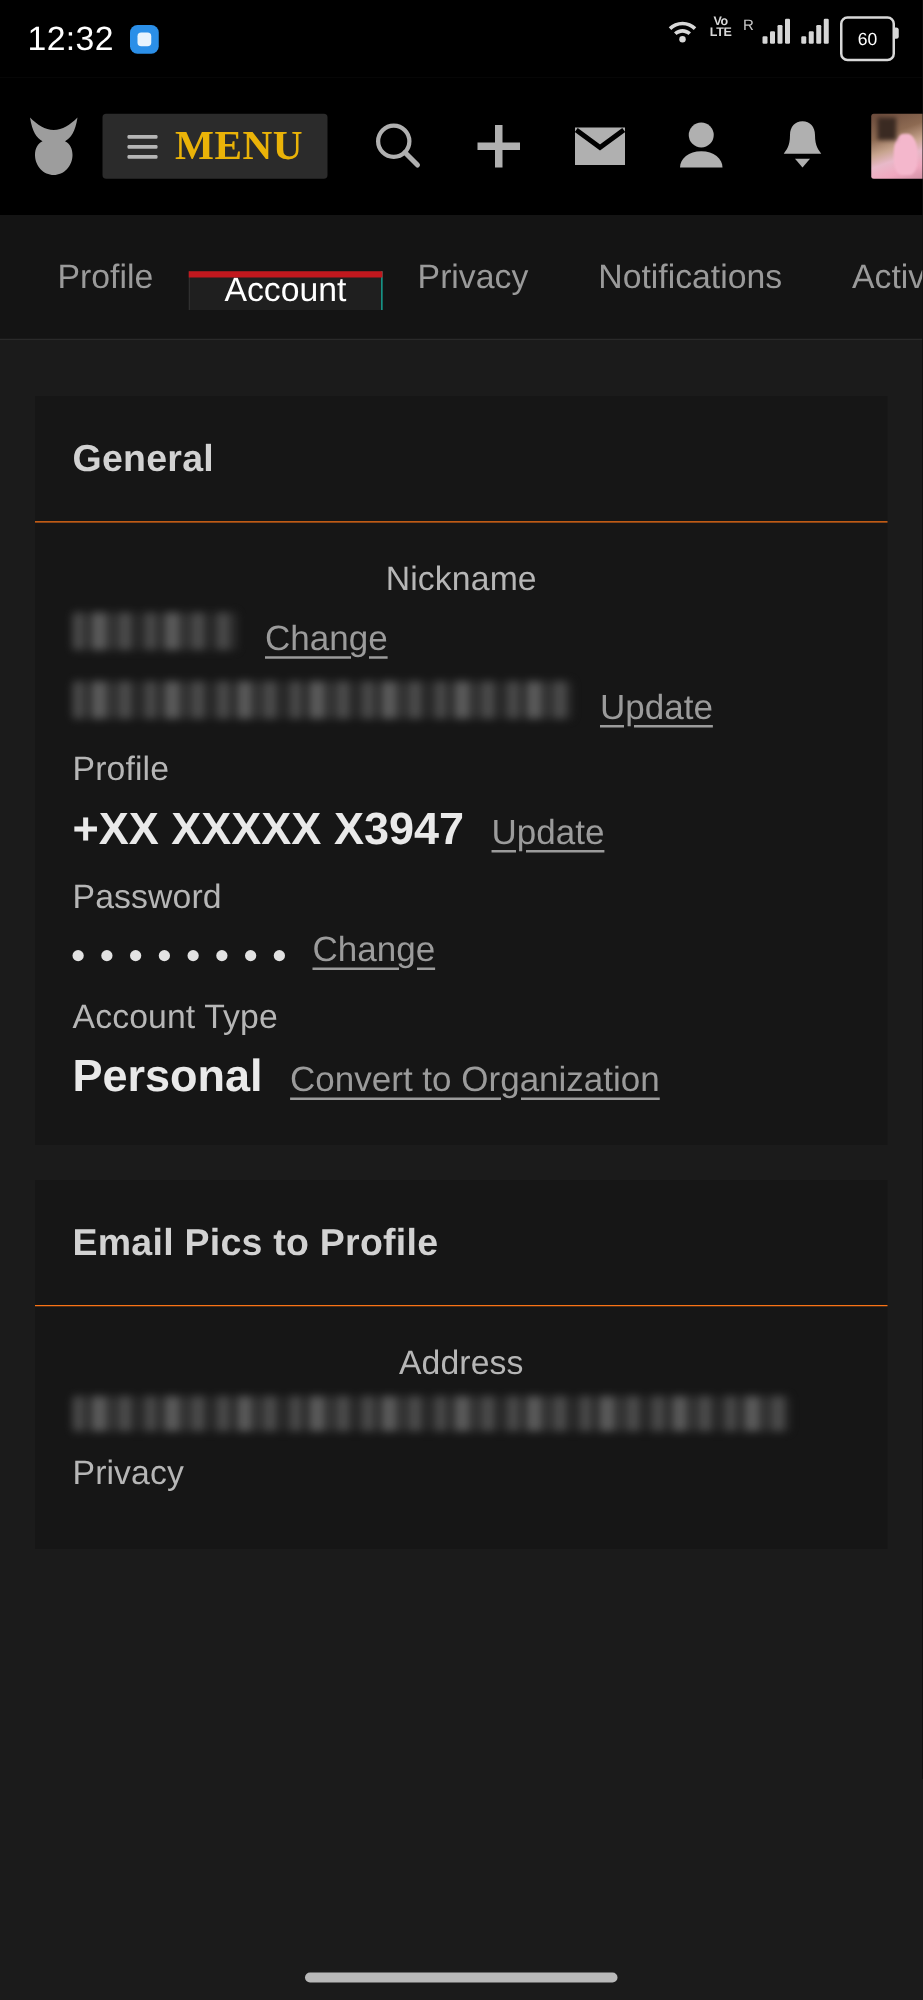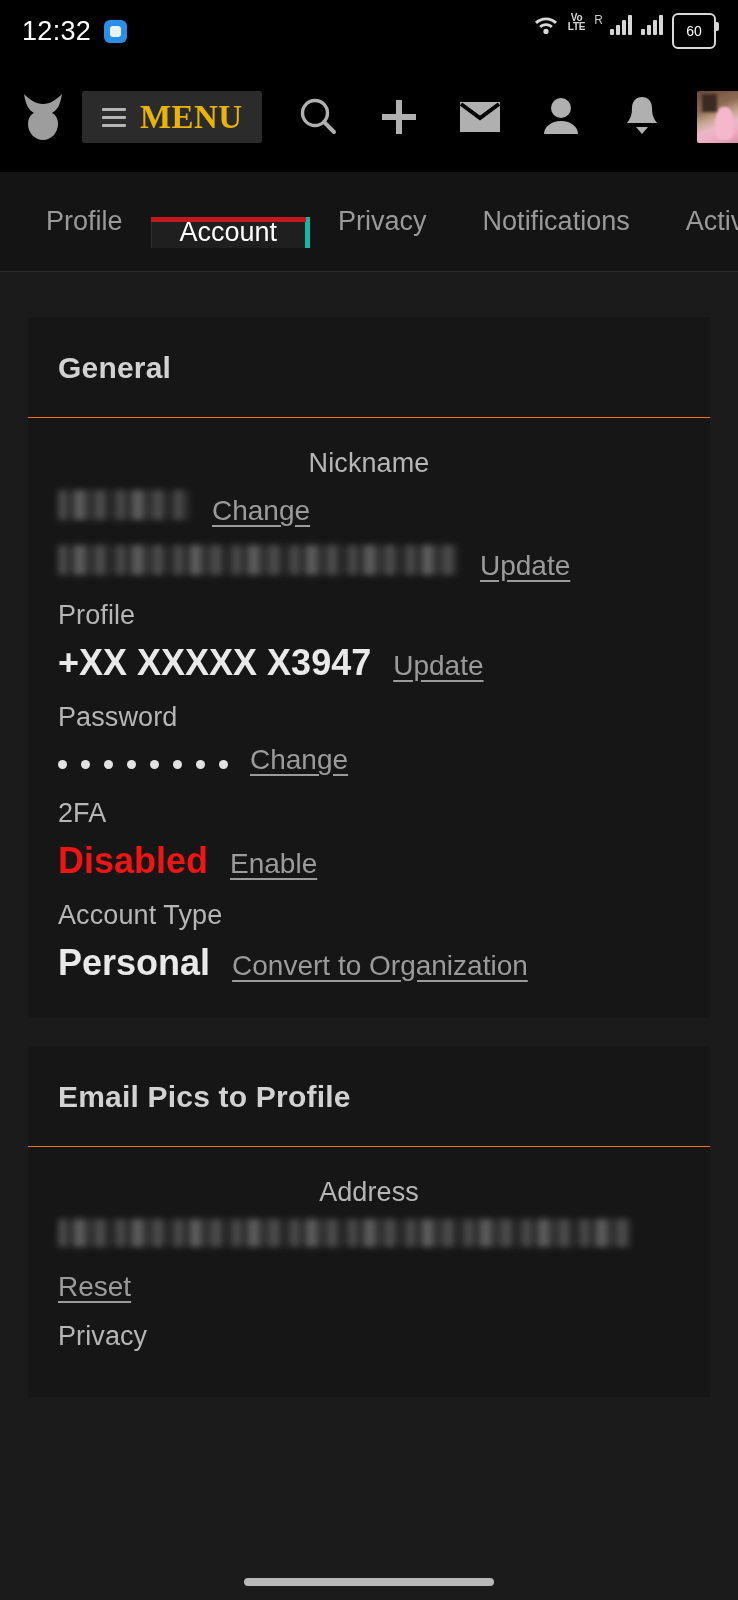--- a/index.html
+++ b/index.html
@@ -114,21 +114,21 @@
     overflow:hidden;
   }
   .tab {
     display:flex; align-items:center; justify-content:center;
     padding:0 28px; position:relative;
     color:#9a9a9a; font-size:27px; font-weight:400; white-space:nowrap;
   }
   .tab:first-child { padding-left:46px; }
   .tab.active {
     background:#1f1f1f; color:#ffffff;
-    border-left:1px solid #2f2f2f; border-right:5px solid #14b8a6;
+    border-left:1px solid #2f2f2f; border-right:1px solid #14b8a6;
     margin-top:21px;
   }
   .tab.active::before{
     content:""; position:absolute; left:-1px; right:-1px; top:0;
     height:5px; background:#c2181e;
   }
 
   
   #content { position:relative; padding:45px 28px 0 28px; }
 
@@ -336,27 +336,20 @@
                 <i></i>
                 <i></i>
                 <i></i>
                 <i></i>
                 <i></i>
             </span>
             <span class="field-link">Change</span>
           </div>
         </div>
 
-        <div class="field">
-          <div class="field-label">2FA</div>
-          <div class="field-row">
-            <span class="field-value red">Disabled</span>
-            <span class="field-link">Enable</span>
-          </div>
-        </div>
 
         <div class="field">
           <div class="field-label">Account Type</div>
           <div class="field-row">
             <span class="field-value">Personal</span>
             <span class="field-link">Convert to Organization</span>
           </div>
         </div>
 
       </div>
@@ -366,23 +359,20 @@
       <div class="card-head">
         <div class="card-title">Email Pics to Profile</div>
       </div>
       <div class="card-body">
 
         <div class="field">
           <div class="field-label">Address</div>
           <div class="field-row">
             <span class="redacted w-addr"></span>
           </div>
-          <div class="field-row reset-row">
-            <span class="field-link">Reset</span>
-          </div>
         </div>
 
         <div class="field">
           <div class="field-label">Privacy</div>
         </div>
 
       </div>
     </div>
 
   </div>

